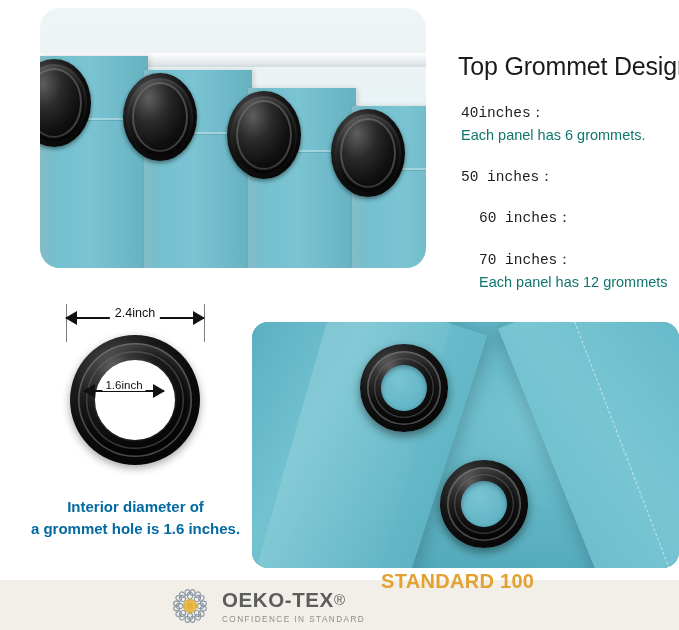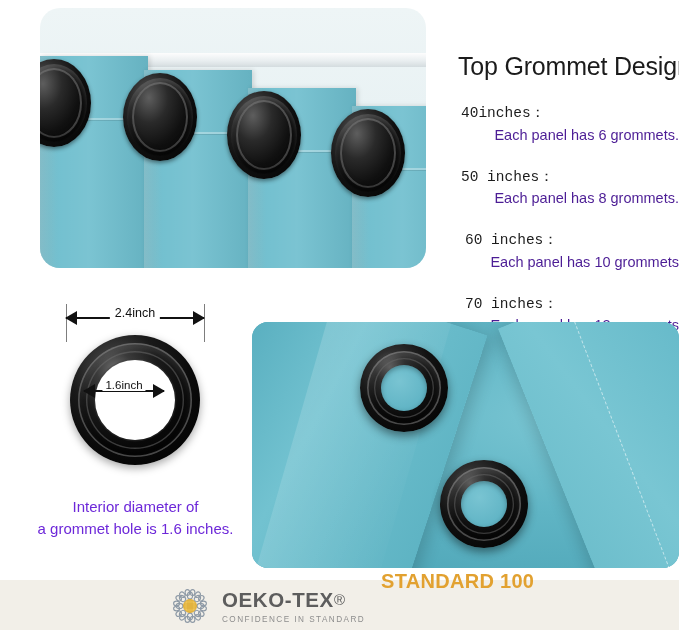--- a/index.html
+++ b/index.html
@@ -70,22 +70,22 @@
   .h4{left:300px;top:110px;}
 
   
   .txt-block{position:absolute;left:461px;top:52px;width:218px;}
   .heading{
     font-size:25px;color:#1b1b1b;letter-spacing:-.2px;white-space:nowrap;
     margin:0 0 22px -3px;font-weight:400;
   }
   .spec{margin-bottom:20px;}
   .spec .sz{font-size:14.5px;color:#1c1c1c;line-height:1.5;font-family:Liberation Mono, monospace;}
-  .spec .ct{font-size:14.5px;color:#4c1d95;line-height:1.5;text-align:right;}
-  .spec.indent{margin-left:4px;}
+  .spec .ct{font-size:14.5px;color:#0f766e;line-height:1.5;}
+  .spec.indent{margin-left:18px;}
 
   
   .diagram{position:absolute;left:28px;top:300px;width:200px;height:200px;}
   .dimline{position:absolute;left:38px;top:8px;width:138px;height:20px;}
   .dimline .bar{position:absolute;left:0;right:0;top:9px;height:2px;background:#111;}
   .dimline .tipL,.dimline .tipR{
     position:absolute;top:3px;width:0;height:0;
     border-top:7px solid transparent;border-bottom:7px solid transparent;
   }
   .dimline .tipL{left:-1px;border-right:12px solid #111;}
@@ -116,21 +116,21 @@
   }
   .grommet .center{
     position:absolute;left:25px;top:25px;right:25px;bottom:25px;border-radius:50%;
     background:#ffffff;box-shadow:0 0 0 1.5px rgba(60,60,60,.35);
   }
   .dimline.inner{left:14px;top:46px;width:80px;height:18px;}
   .dimline.inner .lbl{font-size:11.5px;padding:0 3px;}
 
   .caption{
     position:absolute;left:0;top:196px;width:215px;text-align:center;
-    font-size:15px;color:#6d28d9;line-height:1.45;
+    font-size:15px;color:#0369a1;line-height:1.45;font-weight:bold;
   }
 
   
   .photo-fab{
     position:absolute;left:252px;top:322px;width:427px;height:246px;
     border-radius:16px;overflow:hidden;
     background:
       radial-gradient(ellipse at 72% 38%, #7ac6d3 0%, #5fb4c4 45%, #4aa2b4 100%);
   }
   .fab-drape{
@@ -240,26 +240,24 @@
   <div class="txt-block">
     <div class="heading">Top Grommet Design</div>
 
     <div class="spec">
       <div class="sz">40inches：</div>
       <div class="ct">Each panel has 6 grommets.</div>
     </div>
 
     <div class="spec">
       <div class="sz">50 inches：</div>
-      <div class="ct">Each panel has 8 grommets.</div>
     </div>
 
     <div class="spec indent">
       <div class="sz"> 60 inches：</div>
-      <div class="ct"> Each panel has 10 grommets</div>
     </div>
 
     <div class="spec indent">
       <div class="sz"> 70 inches：</div>
       <div class="ct">Each panel has 12 grommets</div>
     </div>
   </div>
 
   <div class="diagram">
     <div class="tick tickL"></div>

